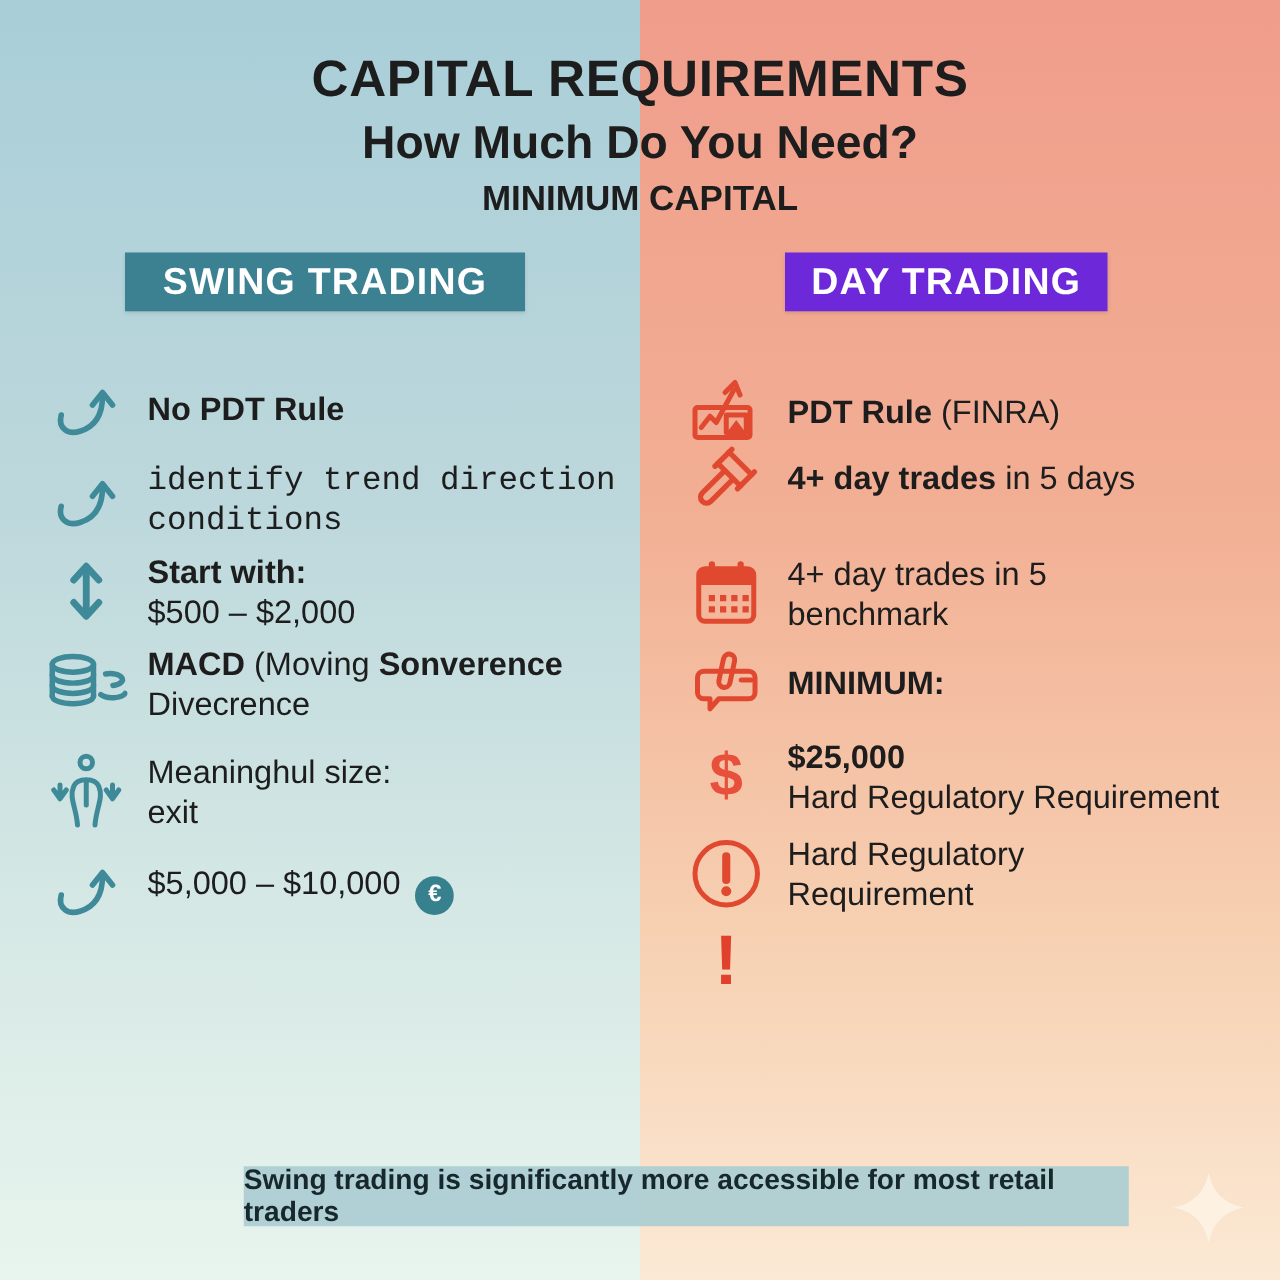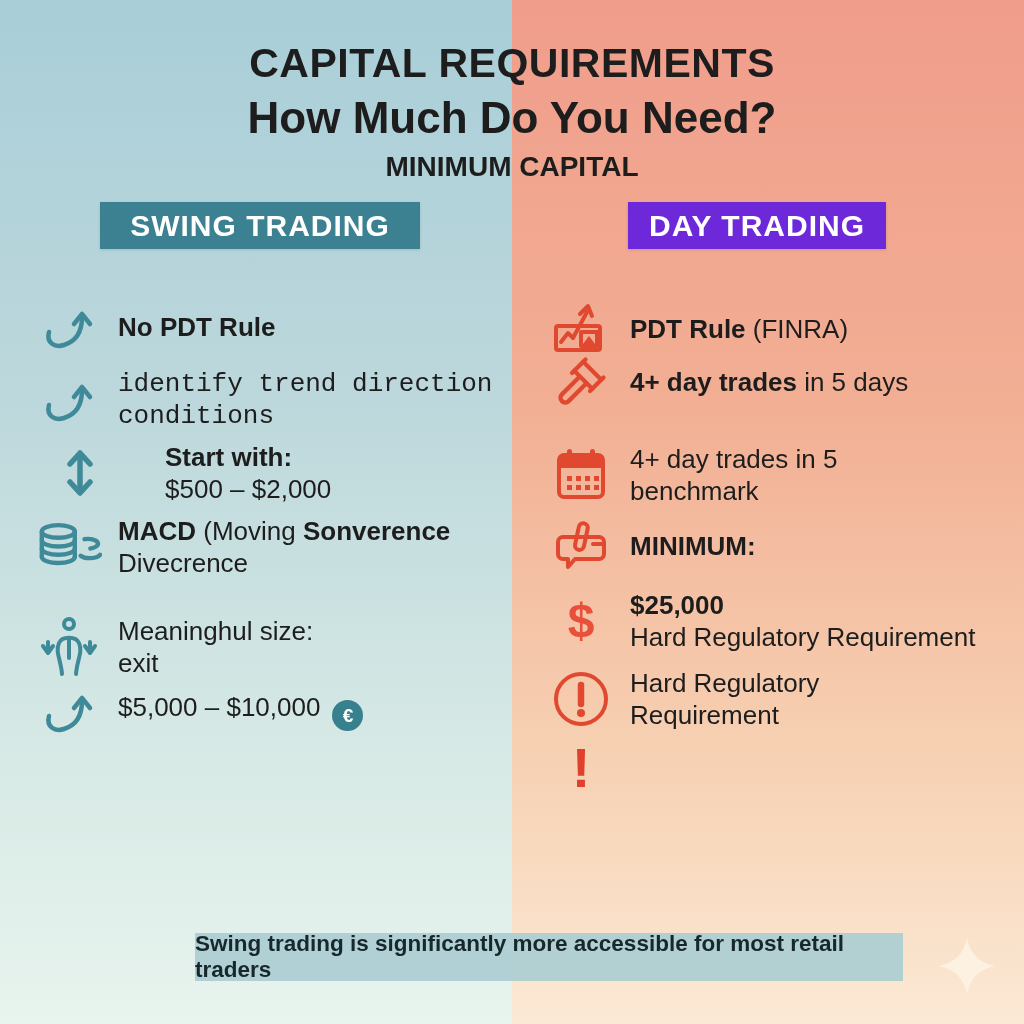--- a/index.html
+++ b/index.html
@@ -7,21 +7,21 @@
     position:relative; width:1024px; height:1024px; overflow:hidden;
     font-family:"Liberation Sans","DejaVu Sans",sans-serif; color:#1d1d1d;
   }
   .bg-left  { position:absolute; left:0; top:0; width:512px; height:1024px;
               background:linear-gradient(180deg,#a9ced8 0%,#bdd8dc 40%,#d8eae6 75%,#e8f4ee 100%); }
   .bg-right { position:absolute; left:512px; top:0; width:512px; height:1024px;
               background:linear-gradient(180deg,#f09d8b 0%,#f2af94 40%,#f7d2b4 75%,#fbe9d5 100%); }
 
   .titles { position:absolute; left:0; top:40px; width:1024px; text-align:center; }
   .t1 { font-size:41px; font-weight:800; letter-spacing:0.5px; margin:0; }
-  .t2 { font-size:44px; font-weight:700; margin:6px 0 0 0; }
+  .t2 { font-size:37px; font-weight:700; margin:6px 0 0 0; }
   .t3 { font-size:28px; font-weight:700; margin:8px 0 0 0; }
 
   .col-header {
     position:absolute; top:202px; height:47px; display:flex; align-items:center; justify-content:center;
     color:#ffffff; font-size:30px; font-weight:700; letter-spacing:1px;
     box-shadow:0 1px 3px rgba(0,0,0,0.12);
   }
   .swing-header { left:100px; width:320px; background:#3b8191; }
   .day-header   { left:628px; width:258px; background:#6d28d9; }
 
@@ -80,21 +80,21 @@
         <path d="M8 33 C5 44 14 49 23 46 C36 42 41 31 41 18"></path>
           <path d="M33 25 L41 15 L49 25"></path>
       </svg>
     </span>
     <div class="txt">
       <span>identify trend direction</span><br>
       <span>conditions</span>
     </div>
   </div>
 
-  <div class="row" style="left:47px; top:440px; height:66px;gap:36px;">
+  <div class="row" style="left:36px; top:440px; height:66px;">
     <span class="icon-box">
       <svg width="54" height="58" viewBox="0 0 54 58" fill="none" stroke="#3f8a99" stroke-width="5.5" stroke-linecap="round" stroke-linejoin="round">
         <path d="M27 12 L27 46"></path>
           <path d="M17 20 L27 9 L37 20"></path>
           <path d="M17 38 L27 49 L37 38"></path>
       </svg>
     </span>
     <div class="txt">
       <span class="b">Start with:</span><br>
       <span>$500 – $2,000</span>
@@ -112,21 +112,21 @@
         <path d="M50 19 a10 5 0 1 1 6 9.5"></path>
         <path d="M46 36 a11 5 0 0 0 20 -1"></path>
       </svg>
     </span>
     <div class="txt">
       <span class="b">MACD</span><span> (Moving </span><span class="b">Sonverence</span><br>
       <span>Divecrence</span>
     </div>
   </div>
 
-  <div class="row" style="left:36px; top:612px; height:70px;">
+  <div class="row" style="left:36px; top:598px; height:70px;">
     <span class="icon-box">
       <svg width="60" height="62" viewBox="0 0 60 62" fill="none" stroke="#3f8a99" stroke-width="4" stroke-linecap="round" stroke-linejoin="round">
         <circle cx="30" cy="8" r="5"></circle>
         <path d="M23 58 C22 44 16 36 20 27 C23 20 37 20 40 27 C44 36 38 44 37 58"></path>
         <path d="M30 24 L30 42"></path>
         <path d="M9 26 L9 34 M4 30 L9 37 L14 30"></path>
         <path d="M51 26 L51 34 M46 30 L51 37 L56 30"></path>
       </svg>
     </span>
     <div class="txt">

